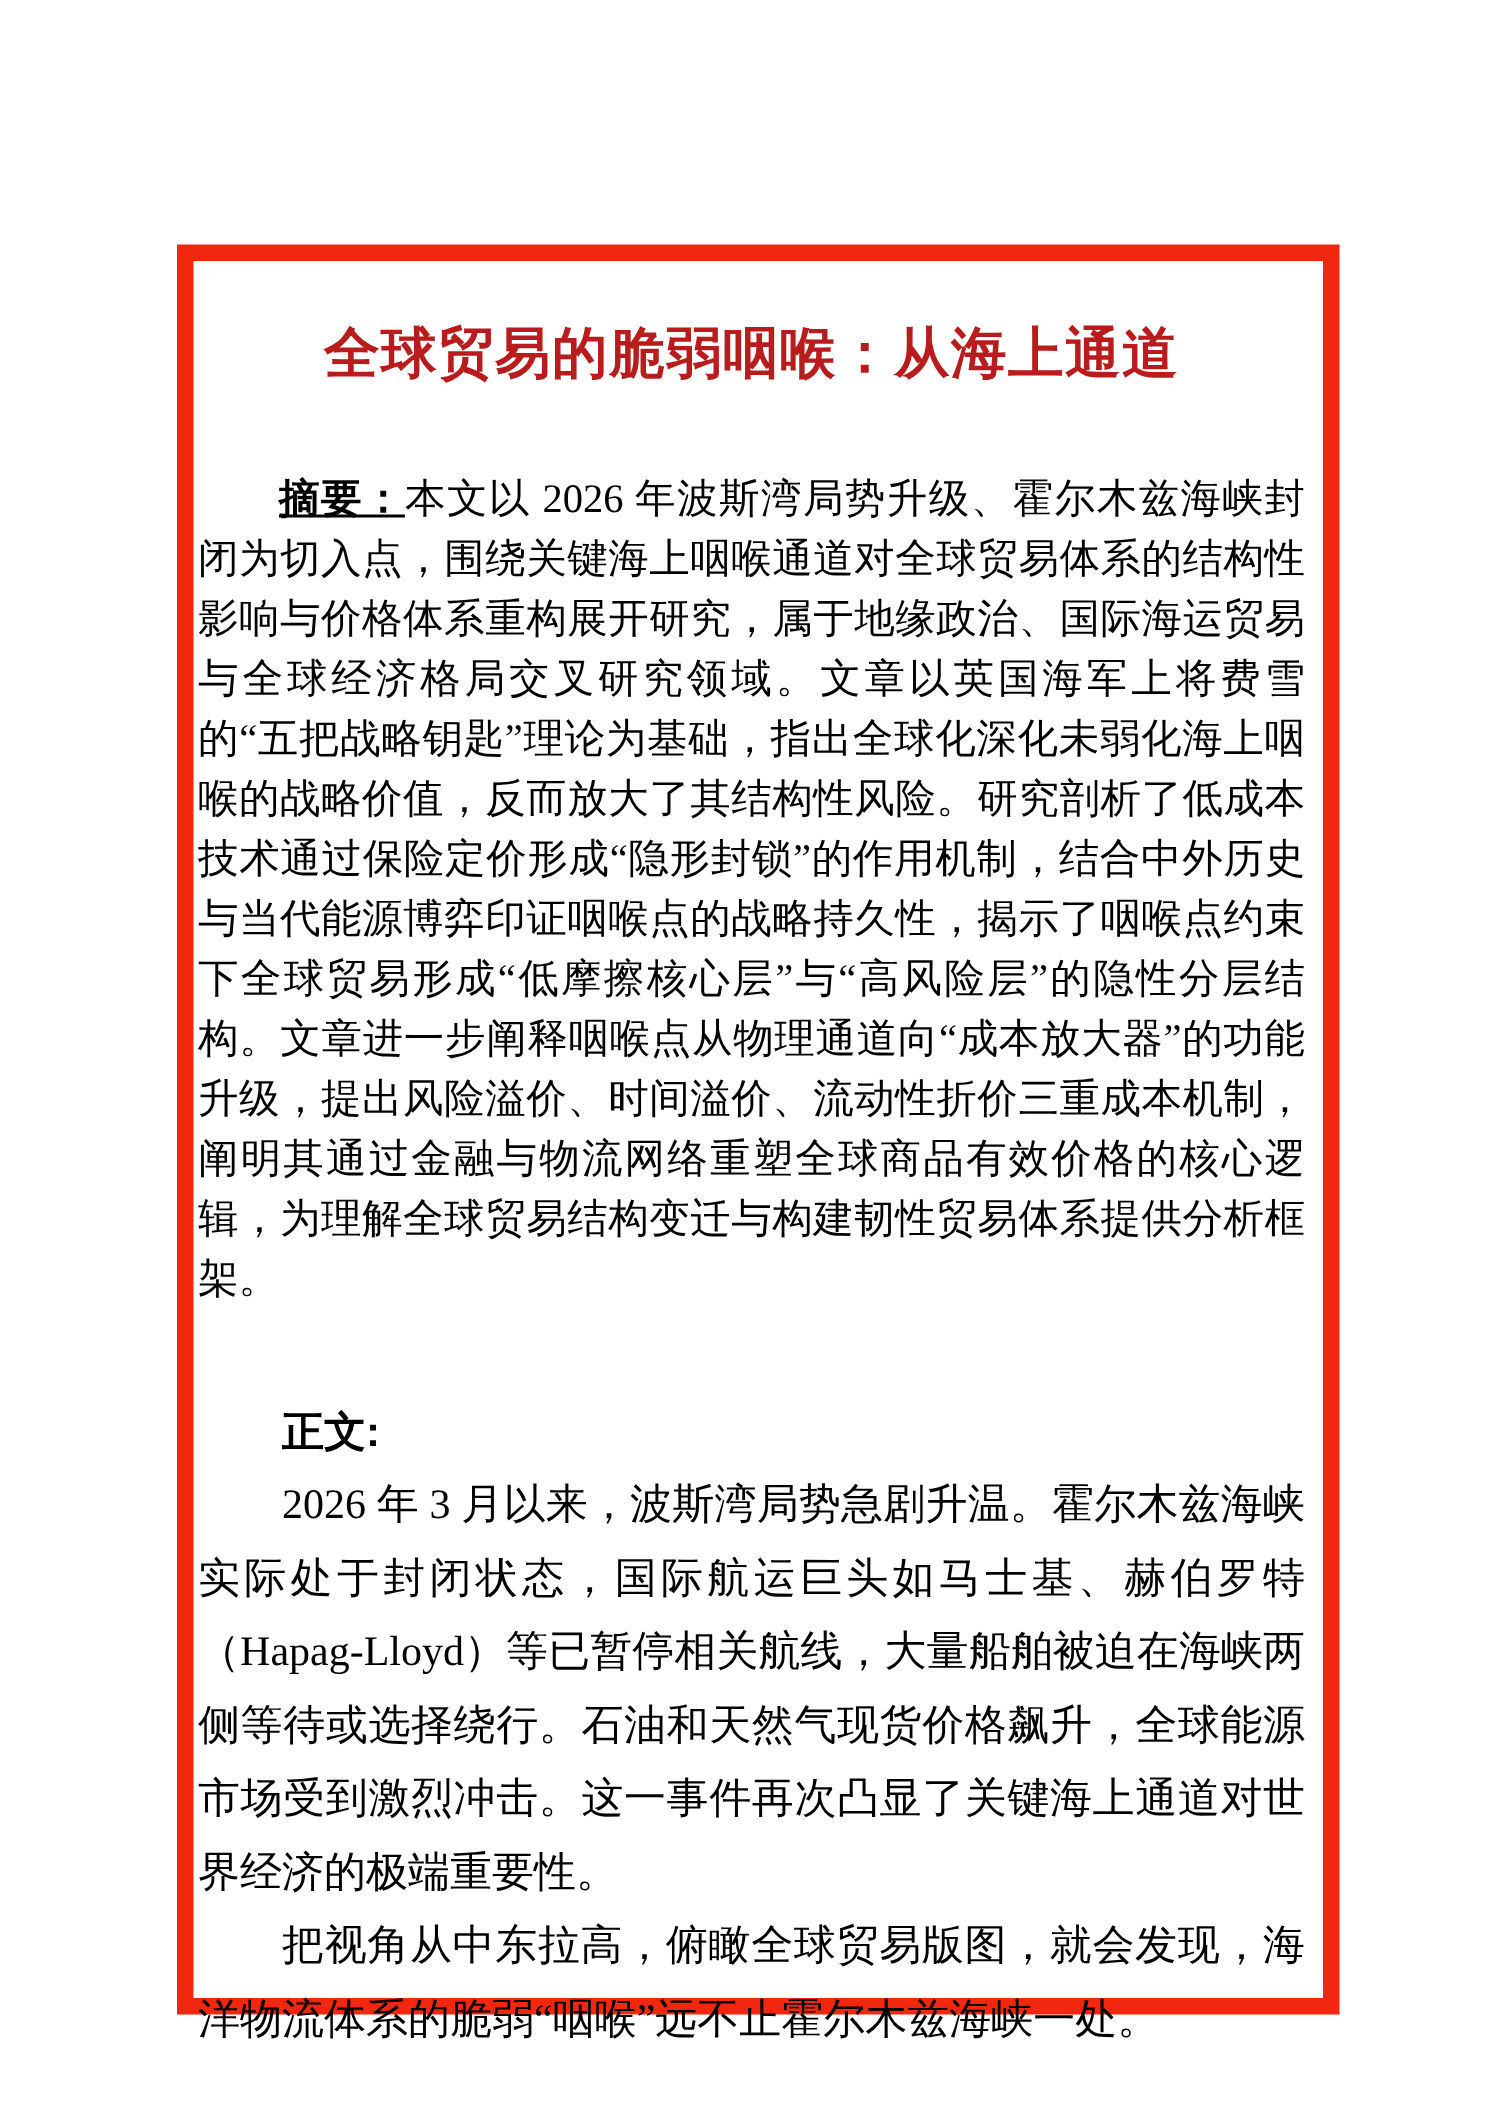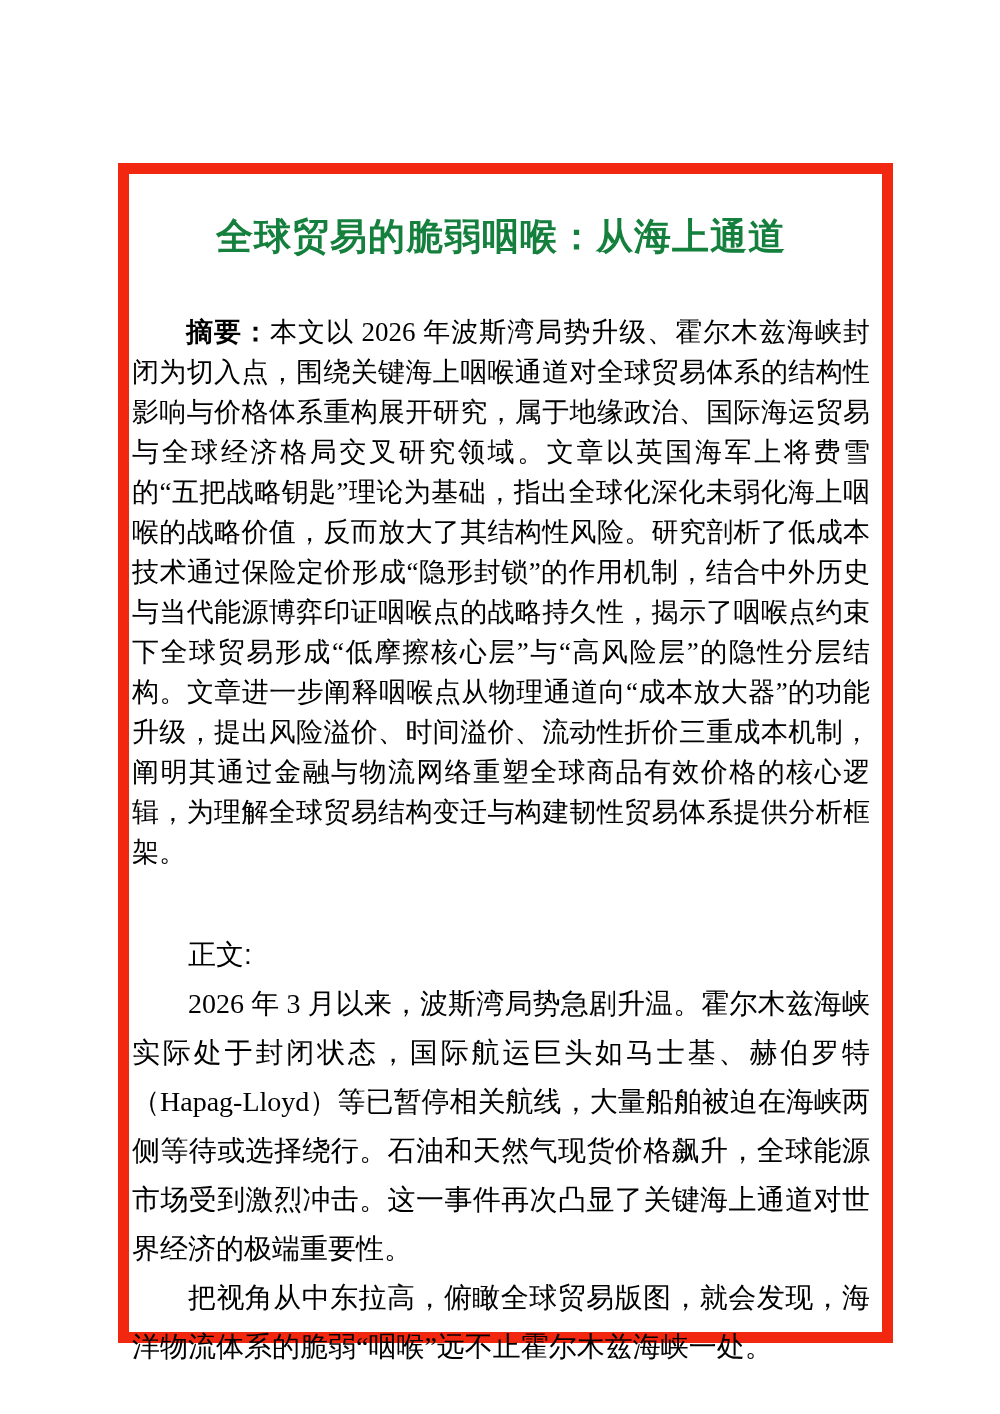--- a/index.html
+++ b/index.html
@@ -21,43 +21,44 @@
     top: 163px;
     width: 775px;
     height: 1180px;
     box-sizing: border-box;
     border: 11px solid #f2270f;
     padding: 40px 12px 0 3px;
   }
   .doc-title {
     margin: 0;
     text-align: center;
-    color: #15803d;
+    color: #b91c1c;
     font-weight: bold;
     font-size: 37px;
     line-height: 46px;
     letter-spacing: 1px;
   }
   .abstract {
     margin: 52px 0 0 0;
     font-size: 27px;
     line-height: 40px;
     text-align: justify;
     text-justify: inter-character;
     text-indent: 2em;
   }
   .abstract-label {
     font-weight: bold;
     font-family: "Liberation Sans", "DejaVu Sans", sans-serif;
+    text-decoration: underline;
   }
   .section-label {
     margin: 58px 0 0 0;
     font-size: 28px;
     line-height: 49px;
-    font-weight: normal;
+    font-weight: bold;
     font-family: "Liberation Sans", "DejaVu Sans", sans-serif;
     text-indent: 2em;
   }
   .body-para {
     margin: 0;
     font-size: 28px;
     line-height: 49px;
     text-align: justify;
     text-justify: inter-character;
     text-indent: 2em;

